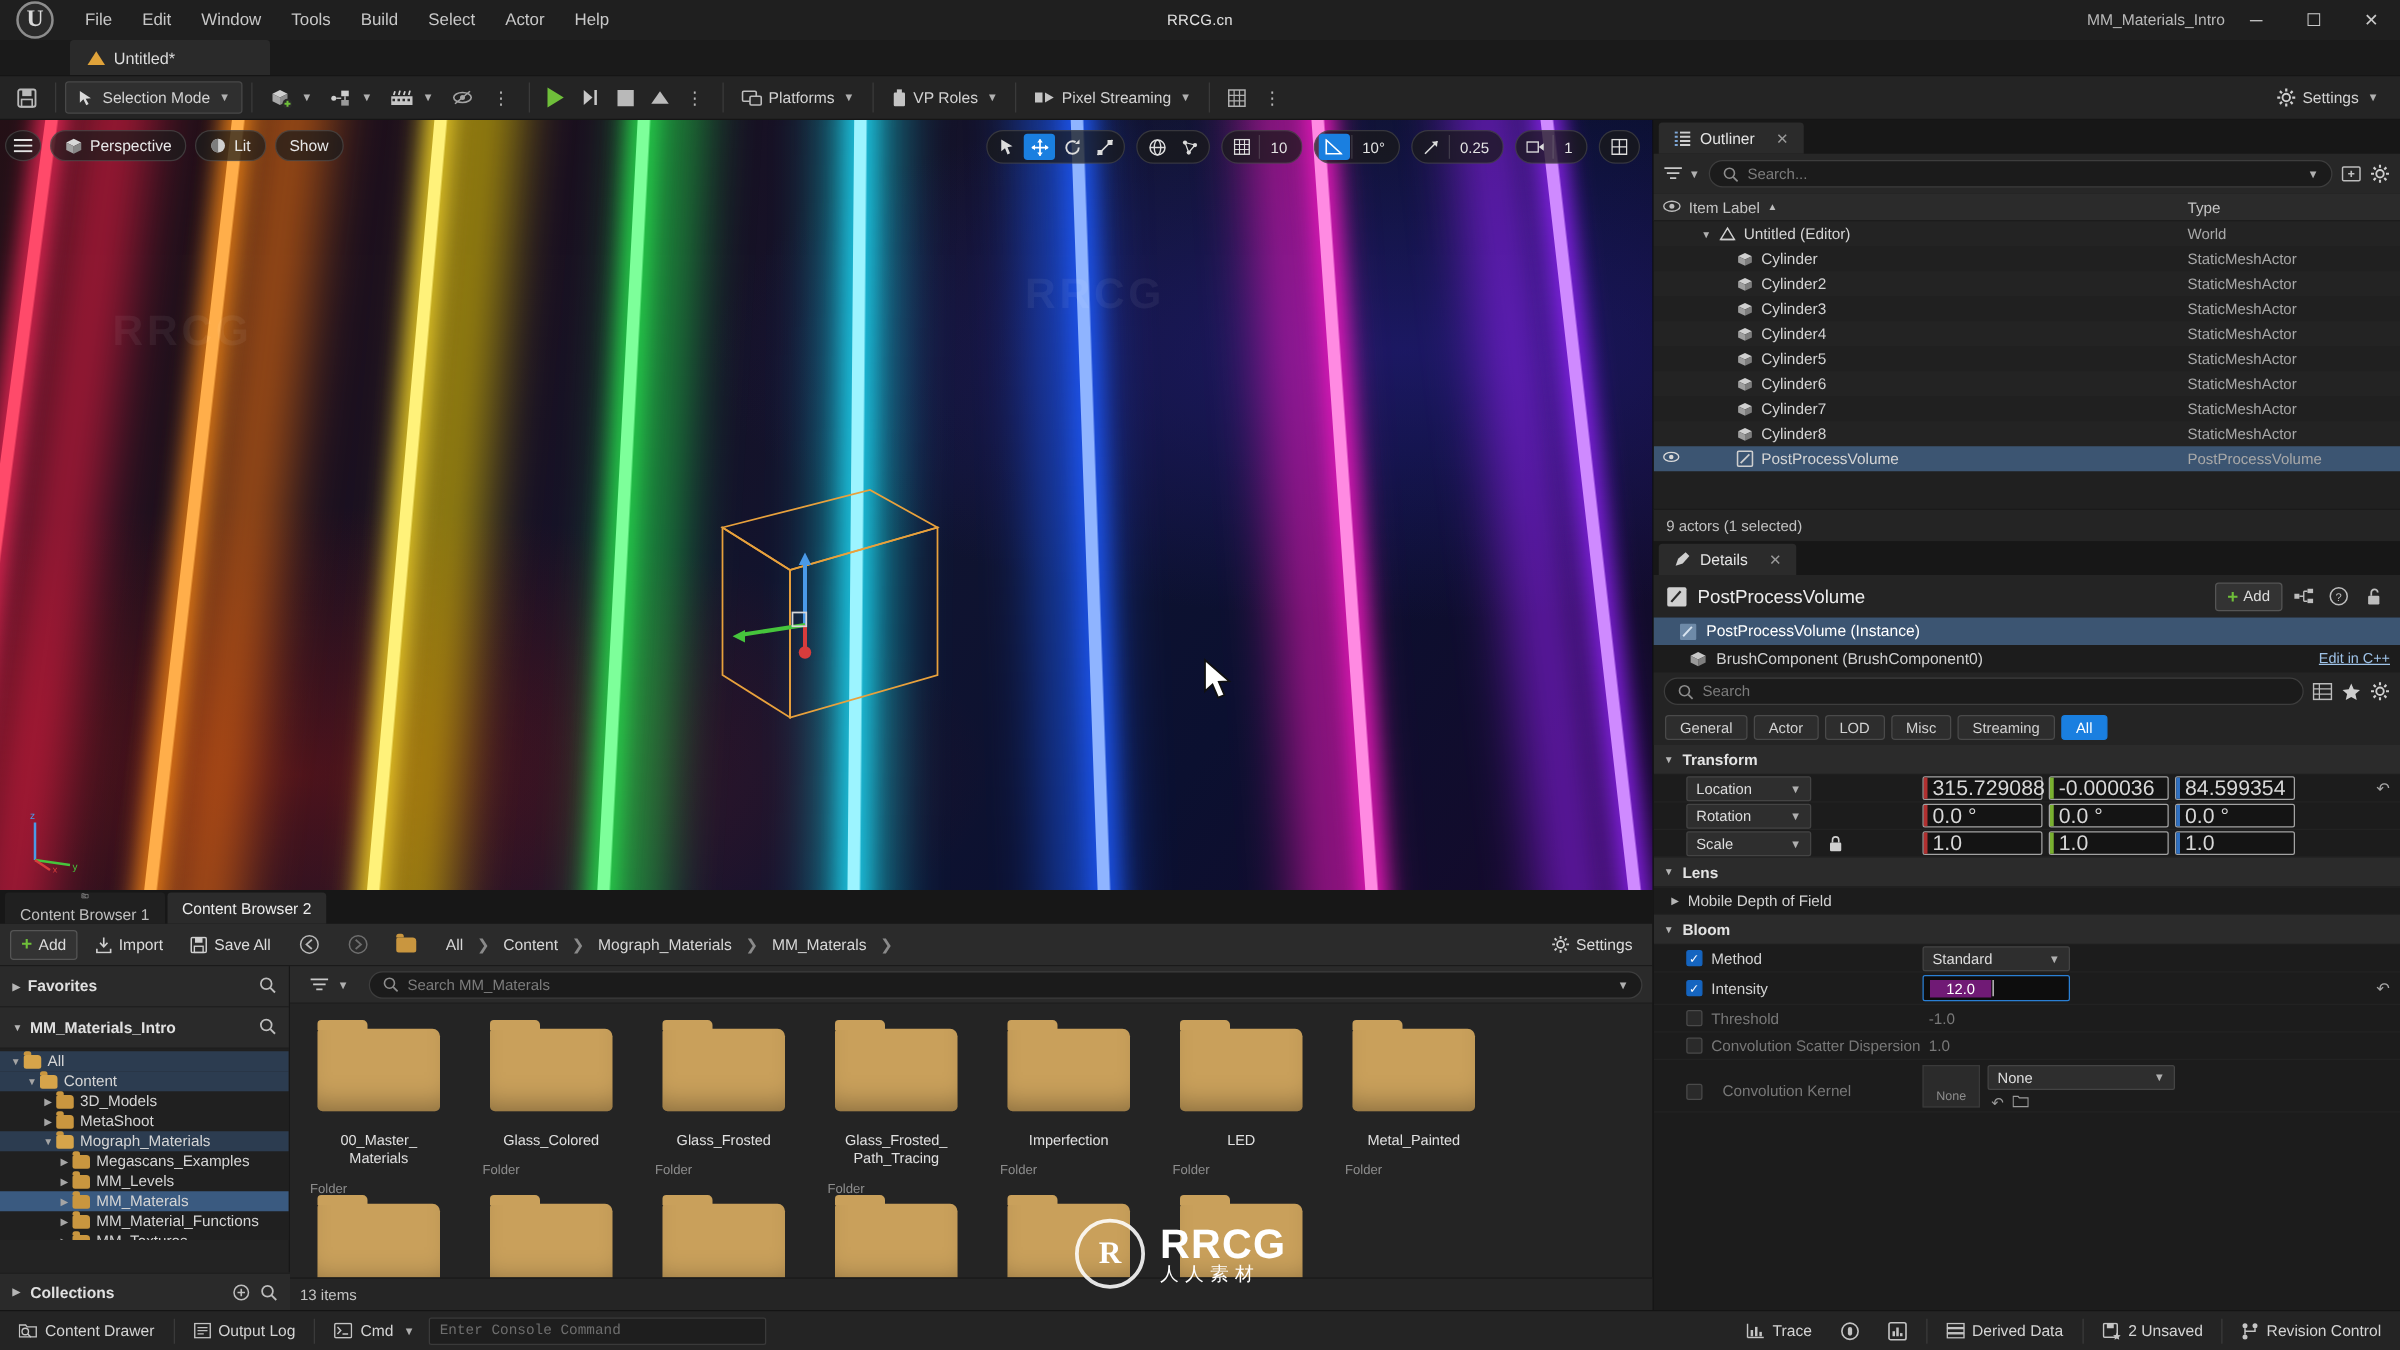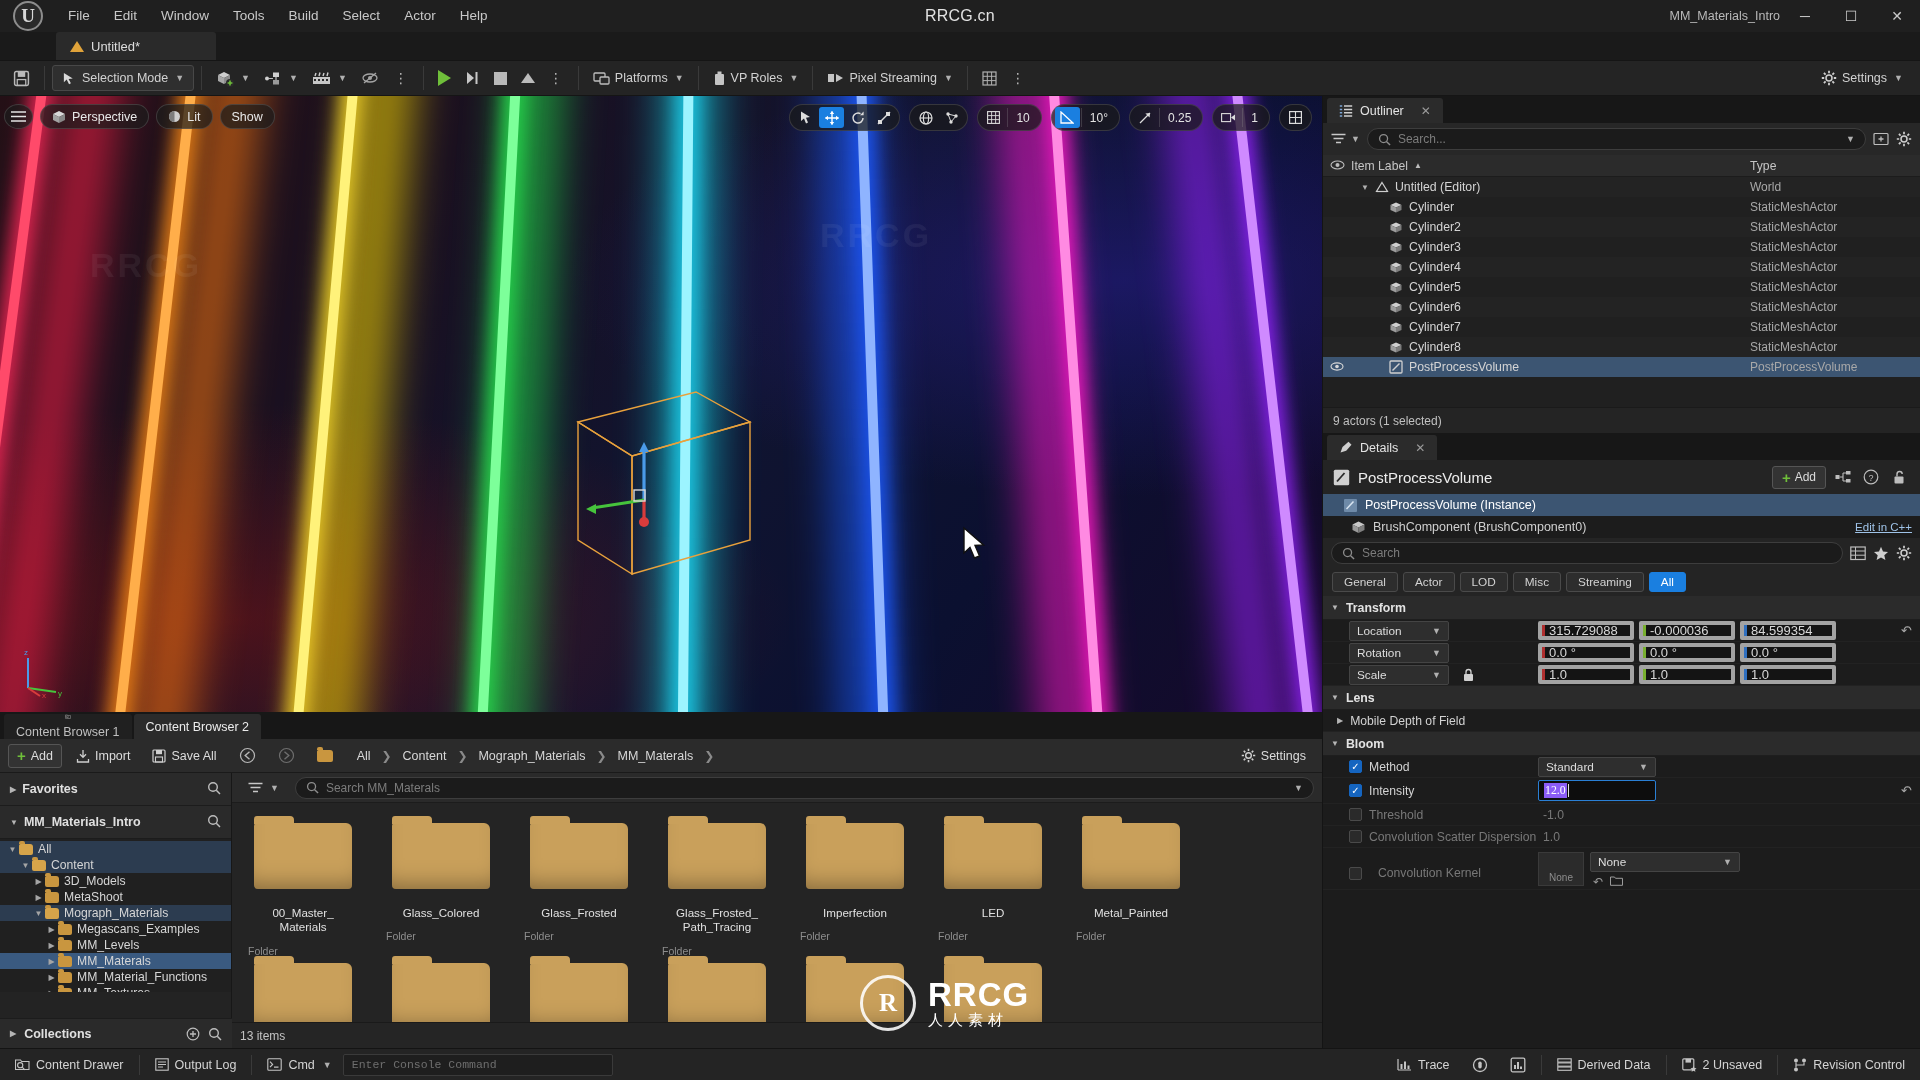--- a/index.html
+++ b/index.html
@@ -9,21 +9,21 @@
 
   
   #titlebar { height:32px; background:#1f1f1f; display:flex; align-items:stretch; position:relative; }
   .ue-logo { width:56px; display:flex; align-items:center; justify-content:center; }
   .ue-logo .circ { width:30px;height:30px;border-radius:50%;border:2px solid #8d8d8d;
     display:flex;align-items:center;justify-content:center;font-family:"Liberation Serif",serif;
     font-size:19px;color:#d8d8d8;font-weight:bold; background:#2a2a2a;}
   #menubar { display:flex; align-items:center; }
   #menubar .mi { padding:0 12px; line-height:32px; font-size:13.5px; color:#c8c8c8; cursor:default; }
   #center-title { position:absolute; left:0; right:0; top:0; height:32px; line-height:32px;
-    text-align:center; font-size:16px; color:#e2e2e2; pointer-events:none; letter-spacing:.2px;}
+    text-align:center; font-size:12px; color:#e2e2e2; pointer-events:none; letter-spacing:.2px;}
   #right-title { position:absolute; right:140px; top:0; height:32px; line-height:32px;
     font-size:12.5px; color:#b9b9b9; }
   #wincontrols { position:absolute; right:0; top:0; height:32px; display:flex; }
   #wincontrols div { width:46px; display:flex; align-items:center; justify-content:center;
     font-size:14px; color:#c9c9c9; }
 
   
   #leveltab-row { height:28px; background:#1a1a1a; display:flex; align-items:flex-end; padding-left:56px;}
   #leveltab { background:#2a2a2a; height:28px; min-width:160px; display:flex; align-items:center;
     gap:7px; padding:0 14px; font-size:13px; color:#dcdcdc; border-top-left-radius:3px; border-top-right-radius:3px;}
@@ -165,33 +165,33 @@
   .ftab { height:20px; display:flex;align-items:center; padding:0 11px; border:1px solid #4a4a4a;
      border-radius:3px; font-size:11.8px; color:#d2d2d2; background:#2d2d2d;}
   .ftab.on { background:#1a7fe0; border-color:#1a7fe0; color:#fff; }
   .catRow { height:24px; display:flex; align-items:center; gap:7px; padding-left:8px; font-size:12.3px;
      color:#e3e3e3; font-weight:bold; background:#2b2b2b; border-bottom:1px solid #1e1e1e;}
   .caret { font-size:8px; color:#b5b5b5; }
   .propRow { height:22px; display:flex; align-items:center; font-size:12.2px; color:#d2d2d2;
      border-bottom:1px solid #222; }
   .propRow .pl { width:215px; display:flex; align-items:center; gap:7px; padding-left:26px; }
   .propRow .pv { flex:1; display:flex; align-items:center; gap:5px; }
-  .numfield { width:96px; height:19px; background:#141414; border:4px solid #a3a3a3; border-radius:2px;
-     display:flex; align-items:center; padding-left:7px; font-size:13px; color:#d8d8d8; position:relative;}
+  .numfield { width:96px; height:19px; background:#141414; border:1px solid #a3a3a3; border-radius:2px;
+     display:flex; align-items:center; padding-left:7px; font-size:17px; color:#d8d8d8; position:relative;}
   .numfield .edge { position:absolute; left:0; top:0; bottom:0; width:2.5px; }
   .cbx { width:13px;height:13px; border:1px solid #6a6a6a; background:#1c1c1c; border-radius:2px;
      display:flex;align-items:center;justify-content:center; font-size:10px;}
   .cbx.on { background:#1565c0; border-color:#1565c0; color:#fff; }
   .cbx.off { background:#2a2a2a; border-color:#4a4a4a;}
   .dropfield { width:118px;height:20px;background:#2e2e2e;border:1px solid #444;border-radius:2px;
      display:flex; align-items:center; padding:0 7px; font-size:11.8px; color:#ddd;}
   .dropfield .chev { margin-left:auto; }
   .editfield { width:118px;height:21px;background:#0d0d0d;border:1px solid #2a7fd4; border-radius:2px;
      display:flex; align-items:center; padding-left:5px; font-size:11.8px; }
-  .selnum { background:#8b5cf6; color:#fff; padding:0 1px;font-family:Liberation Serif, serif;}
+  .selnum { background:#701a75; color:#fff; padding:0 13px;}
   .caretText { width:1px; height:13px; background:#dfdfdf; margin-left:1px;}
   .dim { color:#787878; }
   .revert { margin-left:auto; margin-right:8px; color:#a7a7a7; font-size:13px;}
 
   
   #statusbar { height:32px; background:#242424; border-top:1px solid #141414; display:flex;
      align-items:center; gap:0; padding:0 4px; }
   .sbbtn { height:26px; display:flex; align-items:center; gap:6px; padding:0 11px; font-size:12.5px;
      color:#d4d4d4; border-radius:3px;}
   .sbsep { width:1px;height:20px; background:#3a3a3a; margin:0 4px;}

